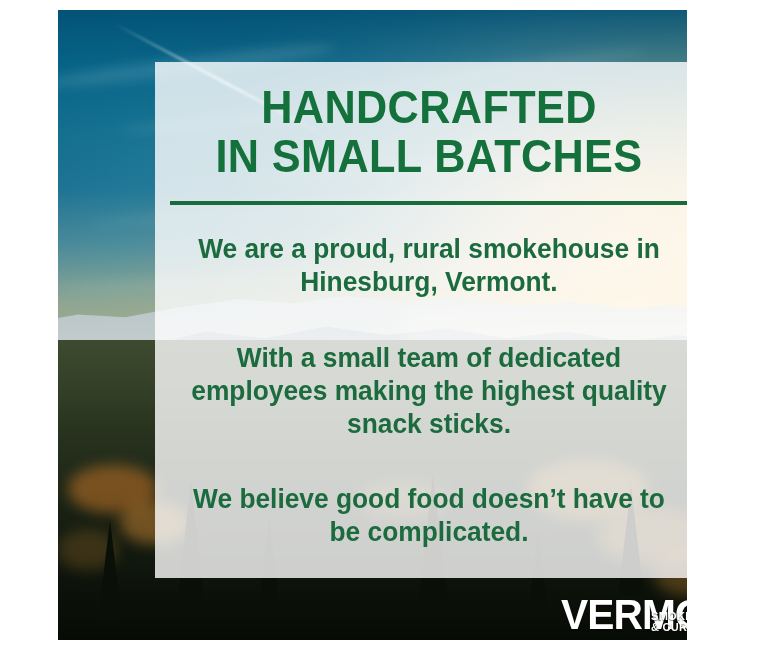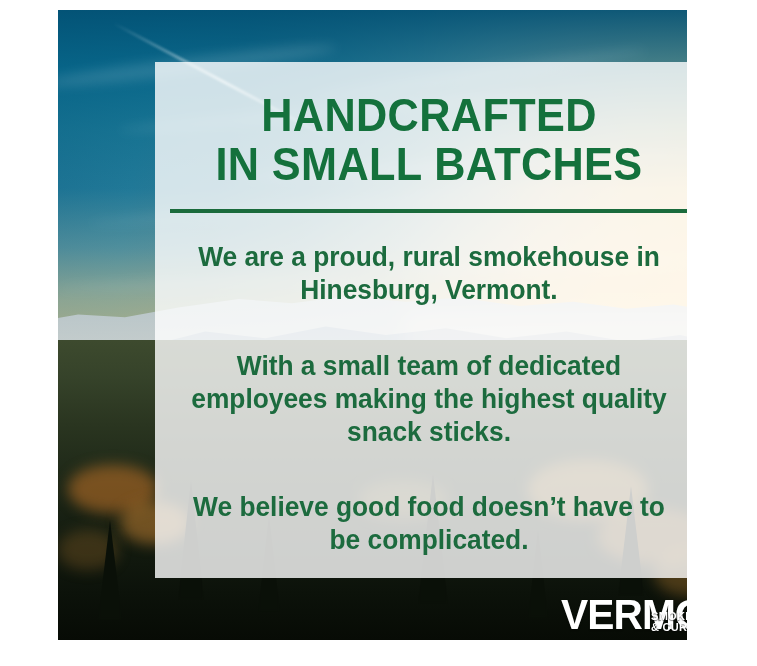--- a/index.html
+++ b/index.html
@@ -99,21 +99,21 @@
   .t3{left:360px;bottom:36px;width:30px;height:130px;clip-path:polygon(50% 0,100% 100%,0 100%);}
   .t4{left:470px;bottom:22px;width:20px;height:88px;clip-path:polygon(50% 0,100% 100%,0 100%);}
   .t5{left:560px;bottom:44px;width:26px;height:110px;clip-path:polygon(50% 0,100% 100%,0 100%);}
   .t6{left:40px;bottom:20px;width:24px;height:100px;clip-path:polygon(50% 0,100% 100%,0 100%);}
 
   
   #card{
     position:absolute;left:97px;top:52px;width:548px;height:516px;
     background:rgba(255,255,255,.80);
     box-sizing:border-box;
-    padding:8px;
+    padding:0;
   }
 
   .headline{
     color:#14713c;
     font-family:"Liberation Sans Narrow","Liberation Sans", sans-serif;
     font-weight:bold;
     font-size:47px;
     line-height:49px;
     letter-spacing:.4px;
     text-align:center;

